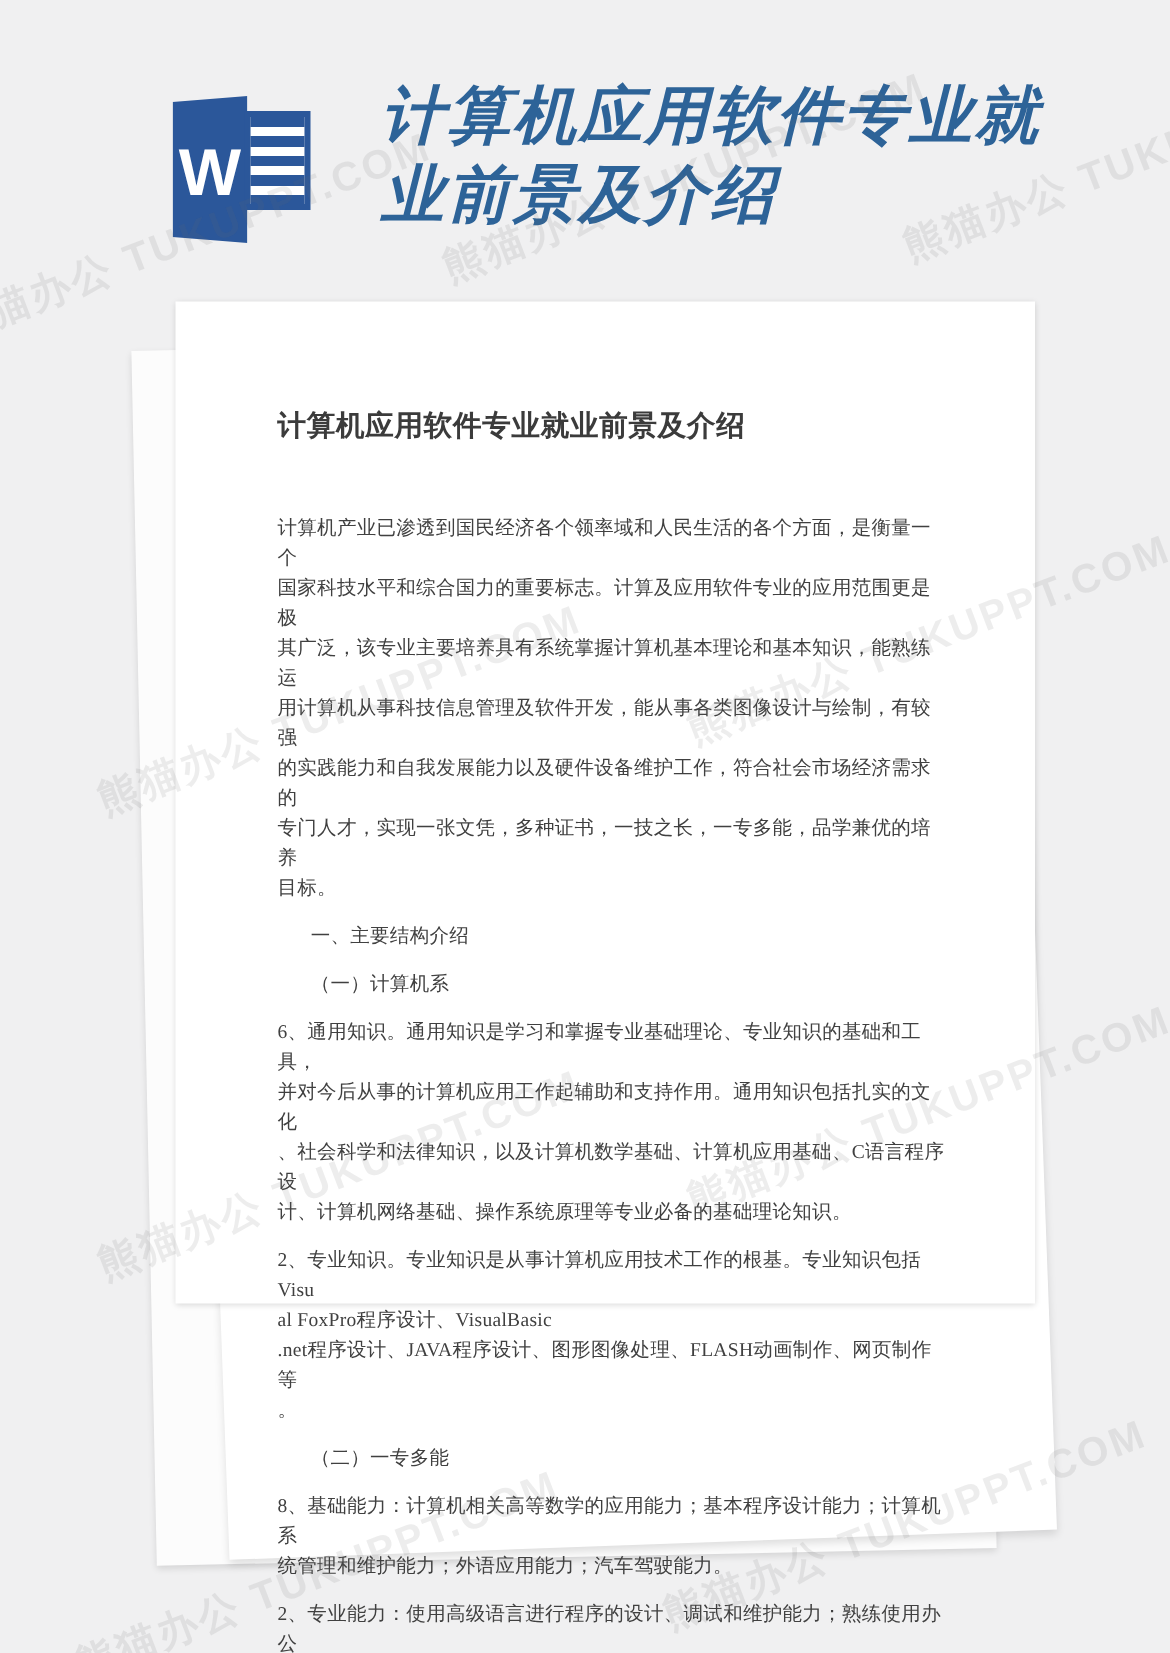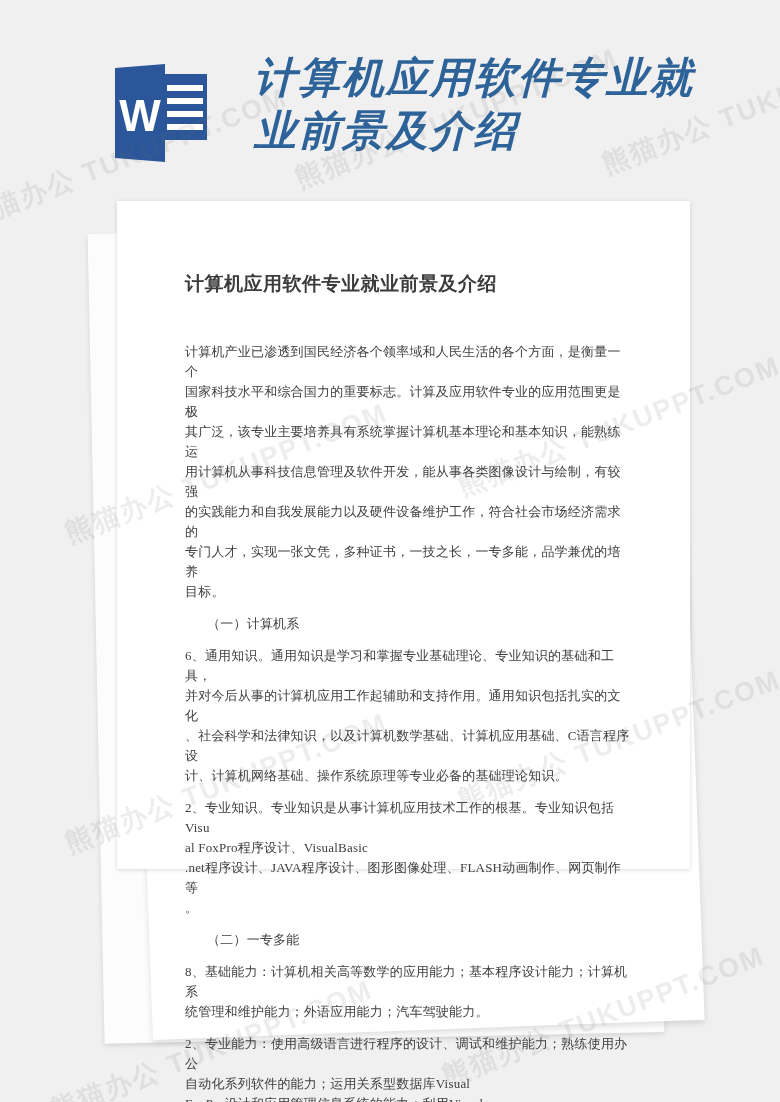--- a/index.html
+++ b/index.html
@@ -105,20 +105,21 @@
 <div class="doc-page">
   <div class="doc-title">计算机应用软件专业就业前景及介绍</div>
   <div class="doc-body">
     <p class="para">计算机产业已渗透到国民经济各个领率域和人民生活的各个方面，是衡量一个
 国家科技水平和综合国力的重要标志。计算及应用软件专业的应用范围更是极
 其广泛，该专业主要培养具有系统掌握计算机基本理论和基本知识，能熟练运
 用计算机从事科技信息管理及软件开发，能从事各类图像设计与绘制，有较强
 的实践能力和自我发展能力以及硬件设备维护工作，符合社会市场经济需求的
 专门人才，实现一张文凭，多种证书，一技之长，一专多能，品学兼优的培养
 目标。</p>
+    <p class="hline">一、主要结构介绍</p>
     <p class="hline">（一）计算机系</p>
     <p class="para">6、通用知识。通用知识是学习和掌握专业基础理论、专业知识的基础和工具，
 并对今后从事的计算机应用工作起辅助和支持作用。通用知识包括扎实的文化
 、社会科学和法律知识，以及计算机数学基础、计算机应用基础、C语言程序设
 计、计算机网络基础、操作系统原理等专业必备的基础理论知识。</p>
     <p class="para">2、专业知识。专业知识是从事计算机应用技术工作的根基。专业知识包括Visu
 al FoxPro程序设计、VisualBasic
 .net程序设计、JAVA程序设计、图形图像处理、FLASH动画制作、网页制作等
 。</p>
     <p class="hline">（二）一专多能</p>

